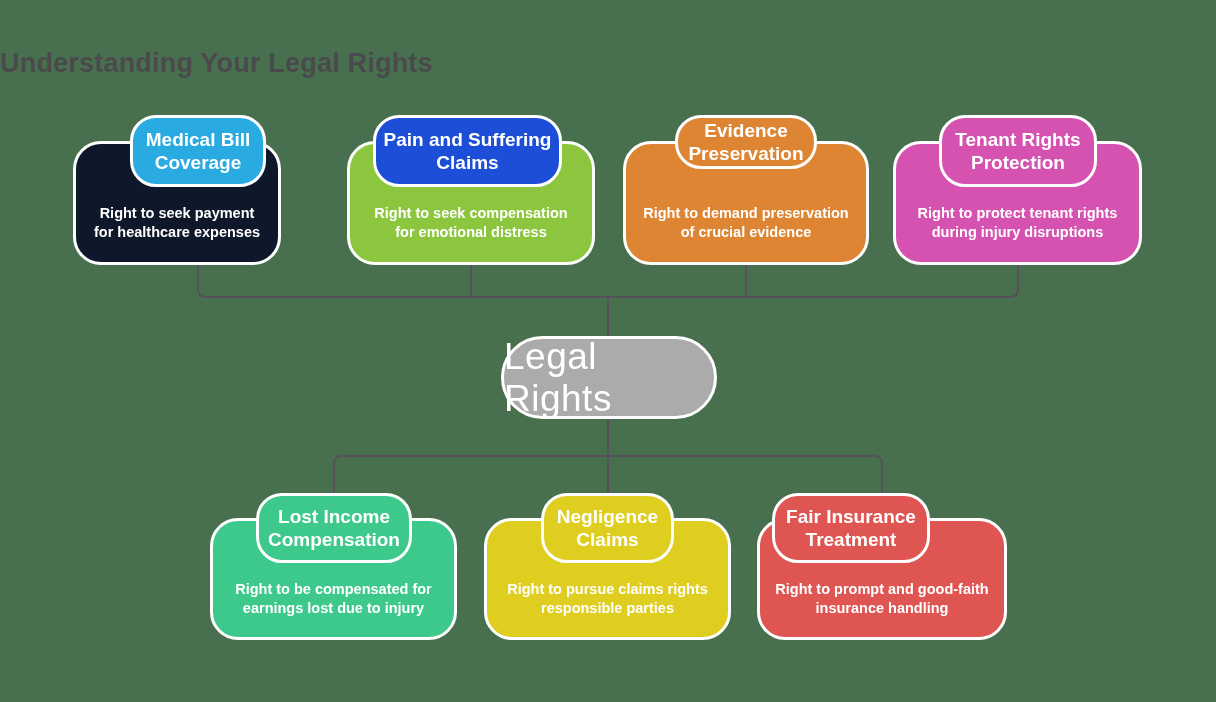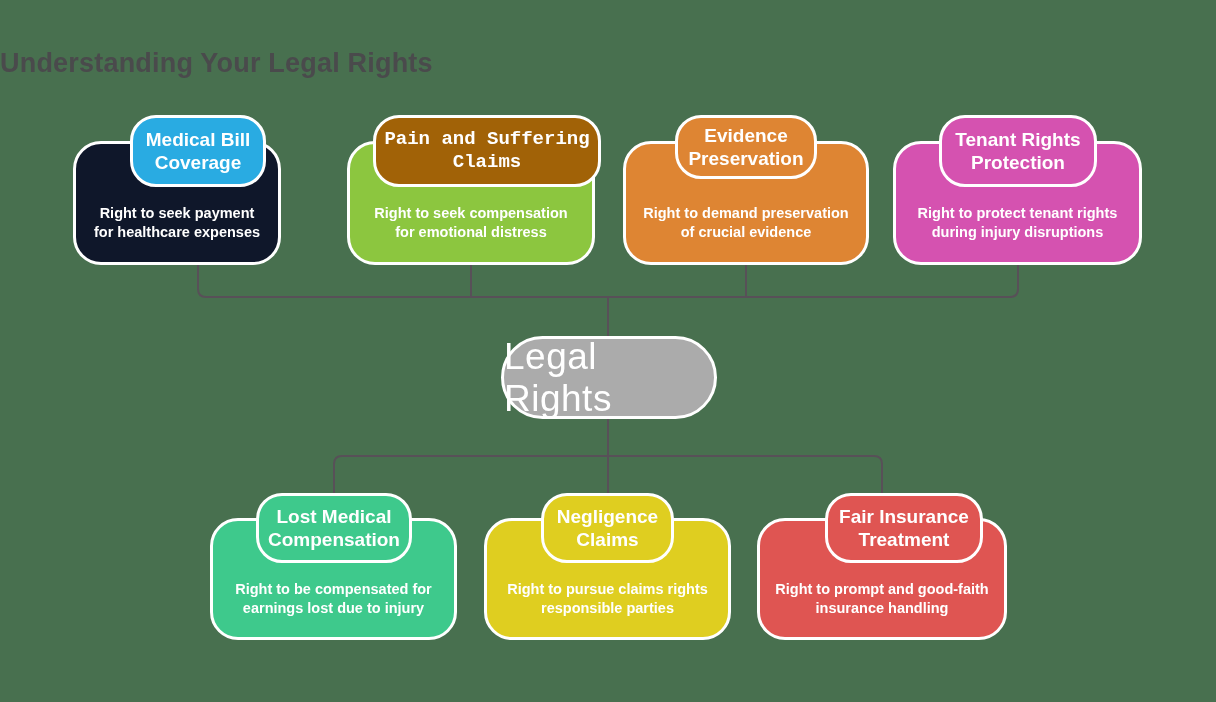--- a/index.html
+++ b/index.html
@@ -87,56 +87,56 @@
   <div class="node" style="left: 73px; top: 141px; width: 208px; height: 124px; background-color: #0f172a;">
     <div class="node-desc">Right to seek payment for healthcare expenses</div>
   </div>
   <div class="pill" style="left: 130px; top: 115px; width: 136px; height: 72px; background-color: rgb(41, 171, 226);">
     <span>Medical Bill Coverage</span>
   </div>
 
   <div class="node" style="left: 347px; top: 141px; width: 248px; height: 124px; background-color: rgb(140, 198, 63);">
     <div class="node-desc">Right to seek compensation for emotional distress</div>
   </div>
-  <div class="pill" style="left: 373px; top: 115px; width: 228px; height: 72px; background-color: #a16207; font-family: Liberation Mono, monospace;">
+  <div class="pill" style="left: 373px; top: 115px; width: 189px; height: 72px; background-color: #1d4ed8;">
     <span>Pain and Suffering Claims</span>
   </div>
 
   <div class="node" style="left: 623px; top: 141px; width: 246px; height: 124px; background-color: rgb(222, 133, 51);">
     <div class="node-desc">Right to demand preservation of crucial evidence</div>
   </div>
-  <div class="pill" style="left: 675px; top: 115px; width: 142px; height: 64px; background-color: rgb(222, 133, 51);">
+  <div class="pill" style="left: 675px; top: 115px; width: 142px; height: 54px; background-color: rgb(222, 133, 51);">
     <span>Evidence Preservation</span>
   </div>
 
   <div class="node" style="left: 893px; top: 141px; width: 249px; height: 124px; background-color: rgb(213, 82, 176);">
     <div class="node-desc">Right to protect tenant rights during injury disruptions</div>
   </div>
   <div class="pill" style="left: 939px; top: 115px; width: 158px; height: 72px; background-color: rgb(213, 82, 176);">
     <span>Tenant Rights Protection</span>
   </div>
 
   <div id="center-node" style="background-color: rgb(171, 171, 171);">
     <span>Legal Rights</span>
   </div>
 
   <div class="node" style="left: 210px; top: 518px; width: 247px; height: 122px; background-color: rgb(62, 201, 140);">
     <div class="node-desc">Right to be compensated for earnings lost due to injury</div>
   </div>
   <div class="pill" style="left: 256px; top: 493px; width: 156px; height: 70px; background-color: rgb(62, 201, 140);">
-    <span>Lost Medical Compensation</span>
+    <span>Lost Income Compensation</span>
   </div>
 
   <div class="node" style="left: 484px; top: 518px; width: 247px; height: 122px; background-color: rgb(223, 206, 32);">
     <div class="node-desc">Right to pursue claims rights responsible parties</div>
   </div>
   <div class="pill" style="left: 541px; top: 493px; width: 133px; height: 70px; background-color: rgb(223, 206, 32);">
     <span>Negligence Claims</span>
   </div>
 
   <div class="node" style="left: 757px; top: 518px; width: 250px; height: 122px; background-color: rgb(223, 85, 82);">
     <div class="node-desc">Right to prompt and good-faith insurance handling</div>
   </div>
-  <div class="pill" style="left: 825px; top: 493px; width: 158px; height: 70px; background-color: rgb(223, 85, 82);">
+  <div class="pill" style="left: 772px; top: 493px; width: 158px; height: 70px; background-color: rgb(223, 85, 82);">
     <span>Fair Insurance Treatment</span>
   </div>
 
 </div>
 
 </body></html>

